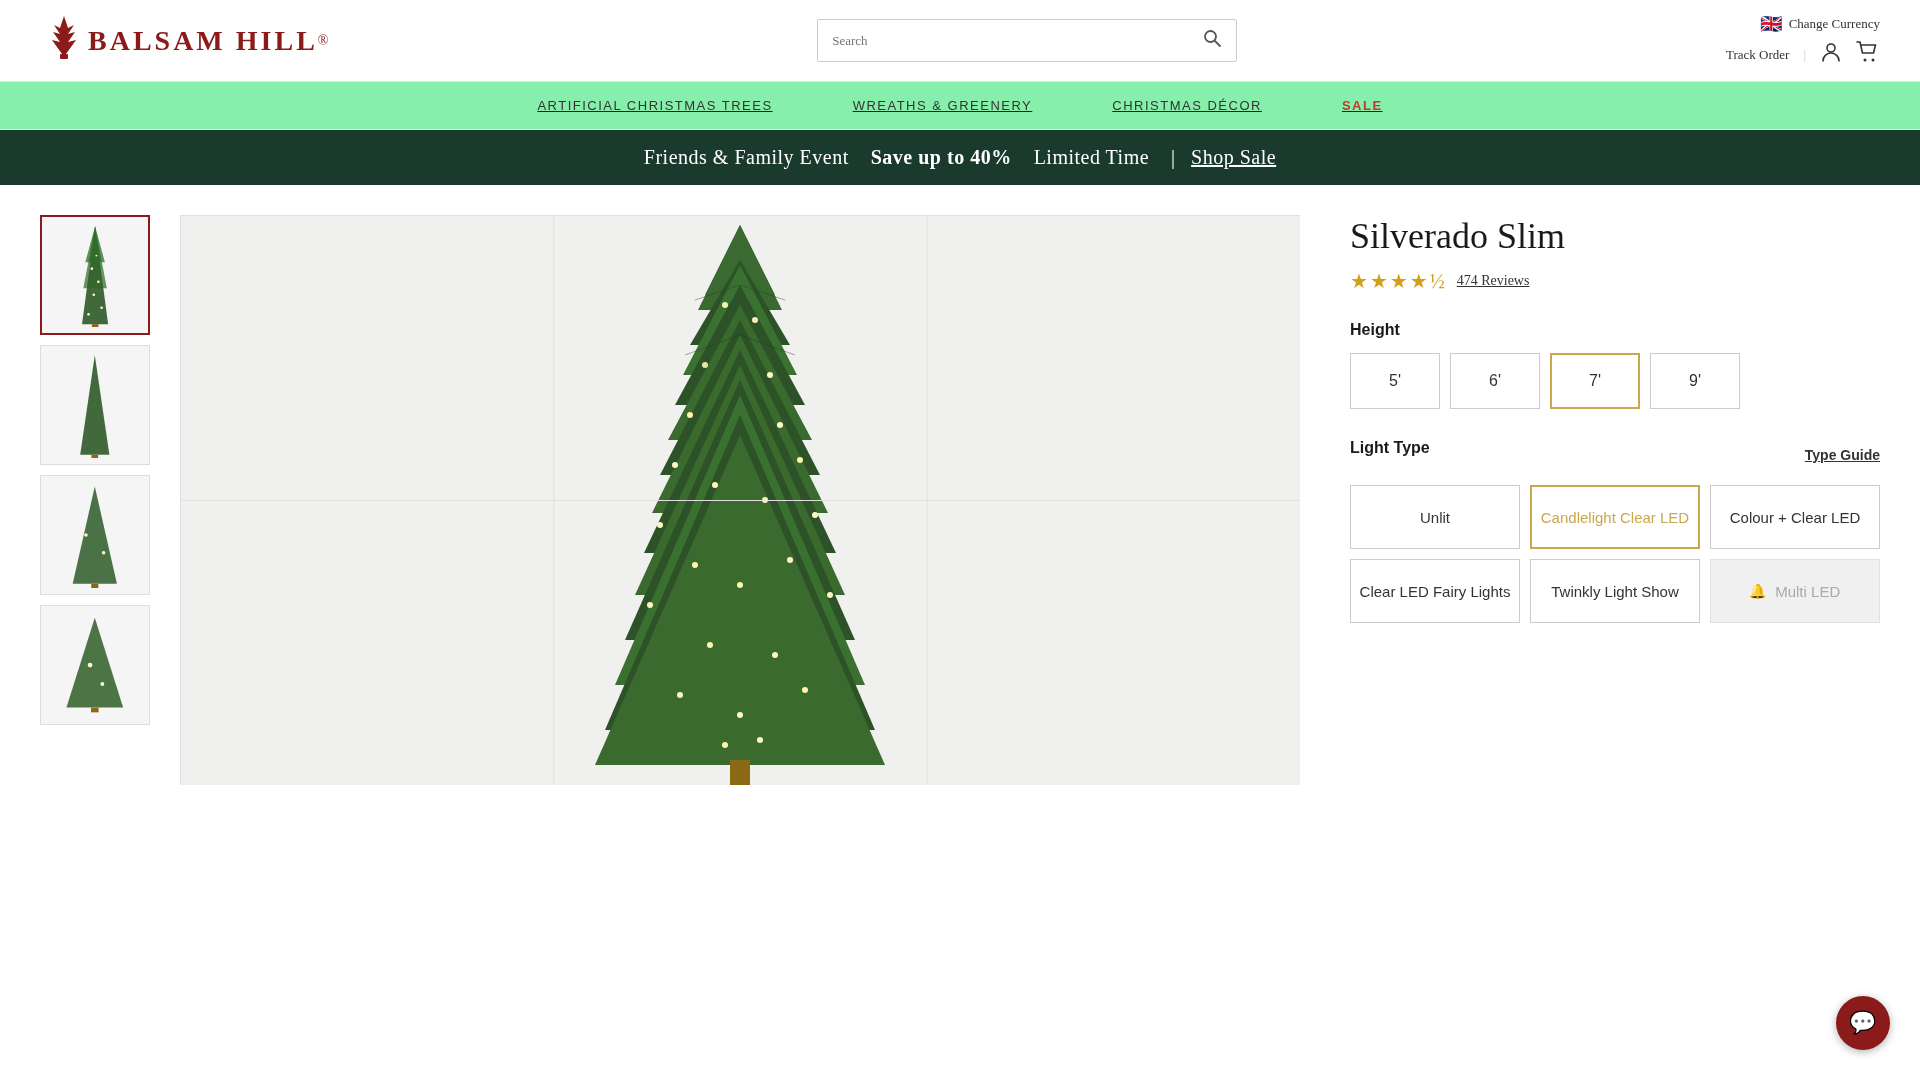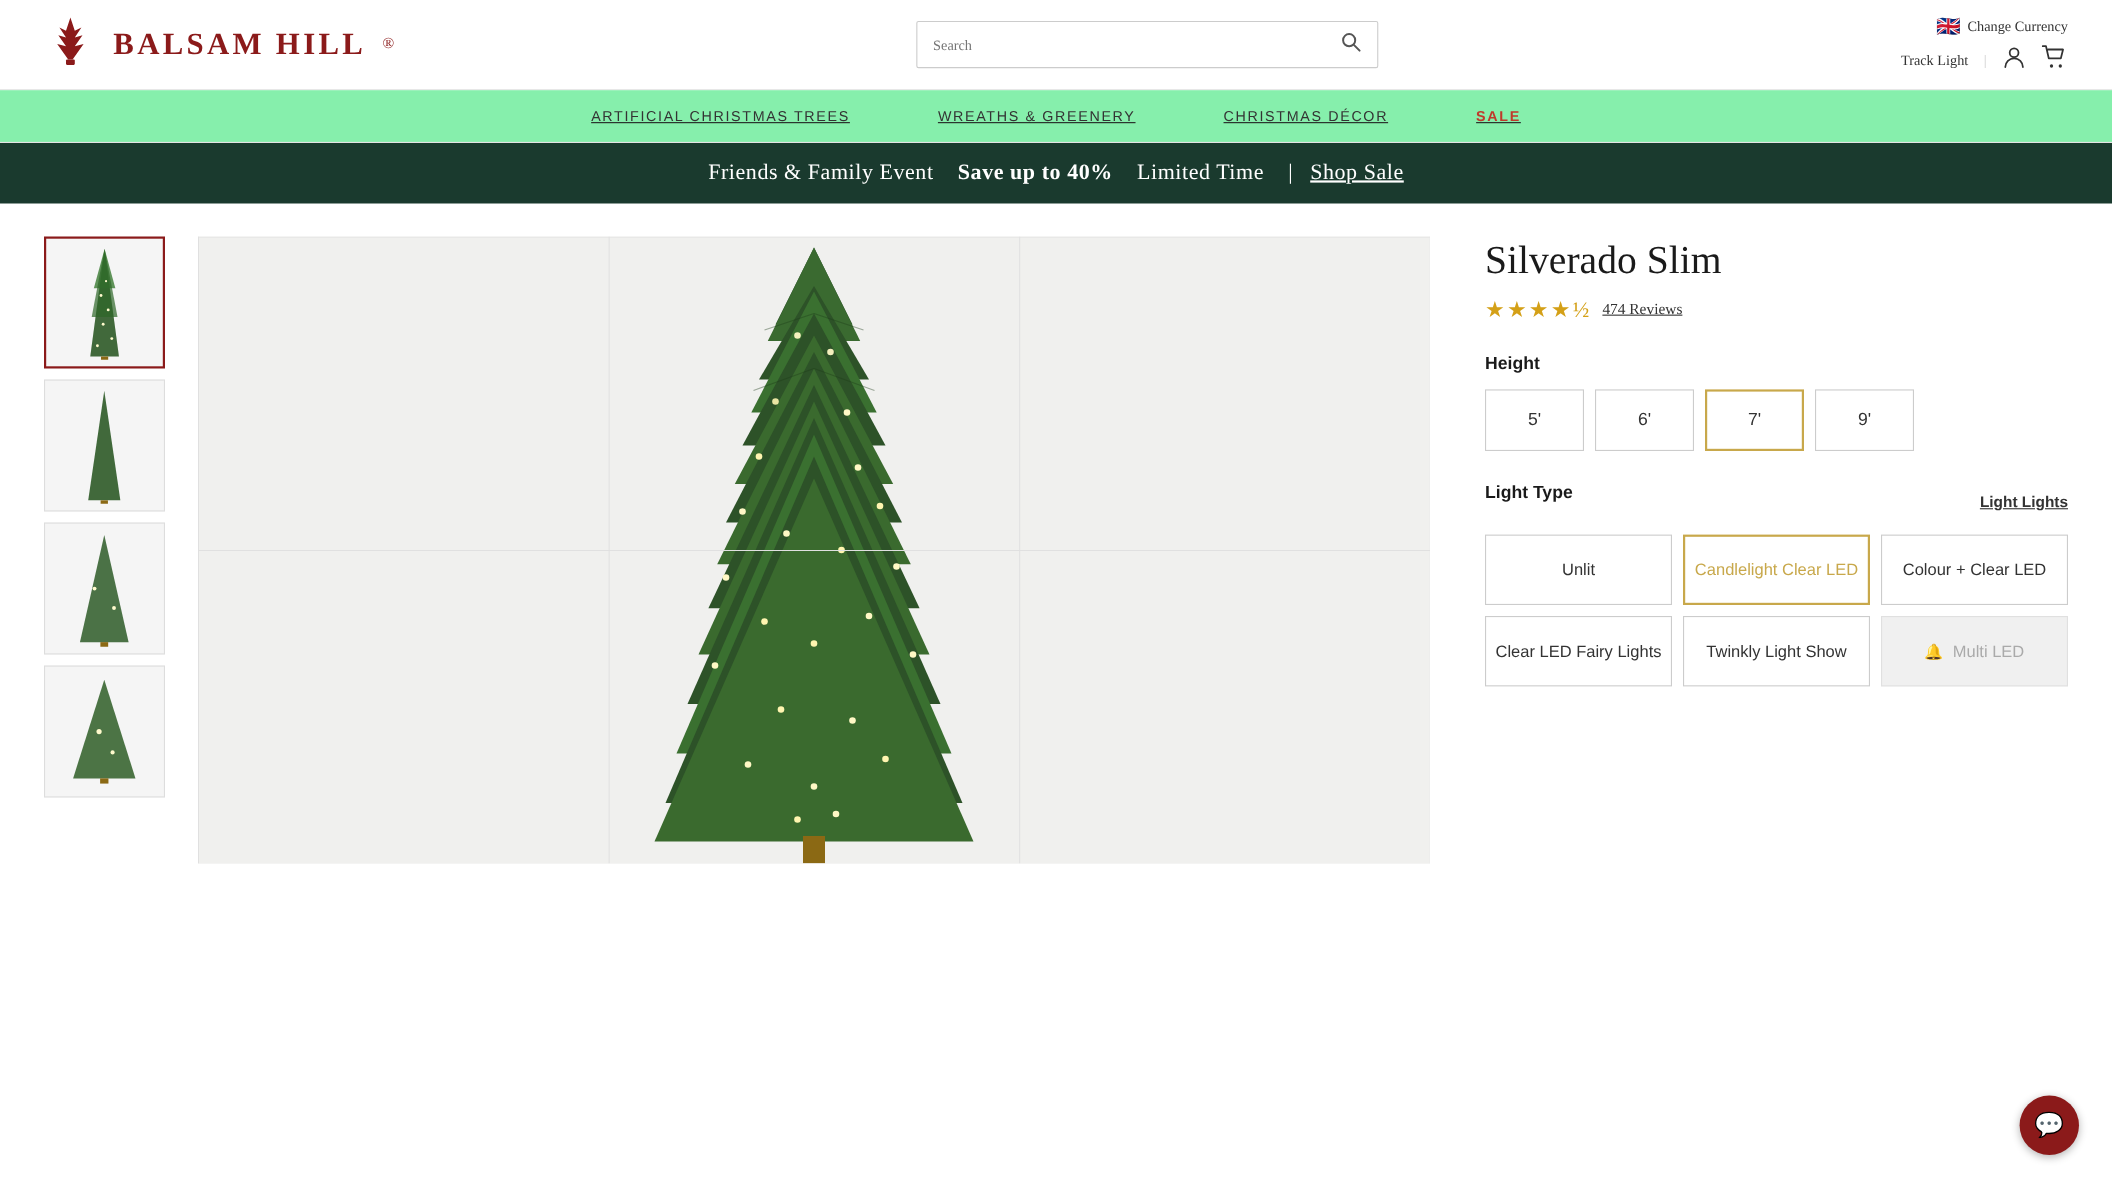--- a/index.html
+++ b/index.html
@@ -10,21 +10,21 @@
       display: flex;
       align-items: center;
       justify-content: space-between;
       padding: 12px 40px;
       border-bottom: 1px solid #e5e5e5;
       background: #fff;
     }
     .logo-area {
       display: flex;
       align-items: center;
-      gap: 15px;
+      gap: 0;
     }
     .logo-text {
       font-family: 'Georgia', serif;
       font-size: 28px;
       font-weight: bold;
       color: #8b1a1a;
       letter-spacing: 3px;
     }
     .logo-icon {
       color: #8b1a1a;
@@ -349,21 +349,21 @@
       </svg>
     </button>
   </div>
 
   <div class="header-right">
     <div class="currency-row">
       <span class="flag-icon">🇬🇧</span>
       <span>Change Currency</span>
     </div>
     <div class="header-actions">
-      <span>Track Light</span>
+      <span>Track Order</span>
       <span class="divider">|</span>
       <button class="icon-btn">
         <svg width="22" height="22" viewBox="0 0 22 22" fill="none">
           <circle cx="11" cy="7" r="4" stroke="#333" stroke-width="1.6"></circle>
           <path d="M3 20c0-4.4 3.6-8 8-8s8 3.6 8 8" stroke="#333" stroke-width="1.6" stroke-linecap="round"></path>
         </svg>
       </button>
       <button class="icon-btn">
         <svg width="24" height="22" viewBox="0 0 24 22" fill="none">
           <path d="M1 1h3l2.5 11h11l2-8H6" stroke="#333" stroke-width="1.6" stroke-linecap="round" stroke-linejoin="round"></path>
@@ -501,21 +501,21 @@
     <div class="section-label">Height</div>
     <div class="height-options">
       <button class="height-btn">5'</button>
       <button class="height-btn">6'</button>
       <button class="height-btn selected">7'</button>
       <button class="height-btn">9'</button>
     </div>
 
     <div class="light-type-header">
       <span class="section-label">Light Type</span>
-      <span class="light-guide-link">Light Lights</span>
+      <span class="light-guide-link">Type Guide</span>
     </div>
 
     <div class="light-options">
       <button class="light-btn">Unlit</button>
       <button class="light-btn selected">Candlelight Clear LED</button>
       <button class="light-btn">Colour + Clear LED</button>
       <button class="light-btn">Clear LED Fairy Lights</button>
       <button class="light-btn">Twinkly Light Show</button>
       <button class="light-btn disabled">
         <span class="bell-icon">🔔</span>

